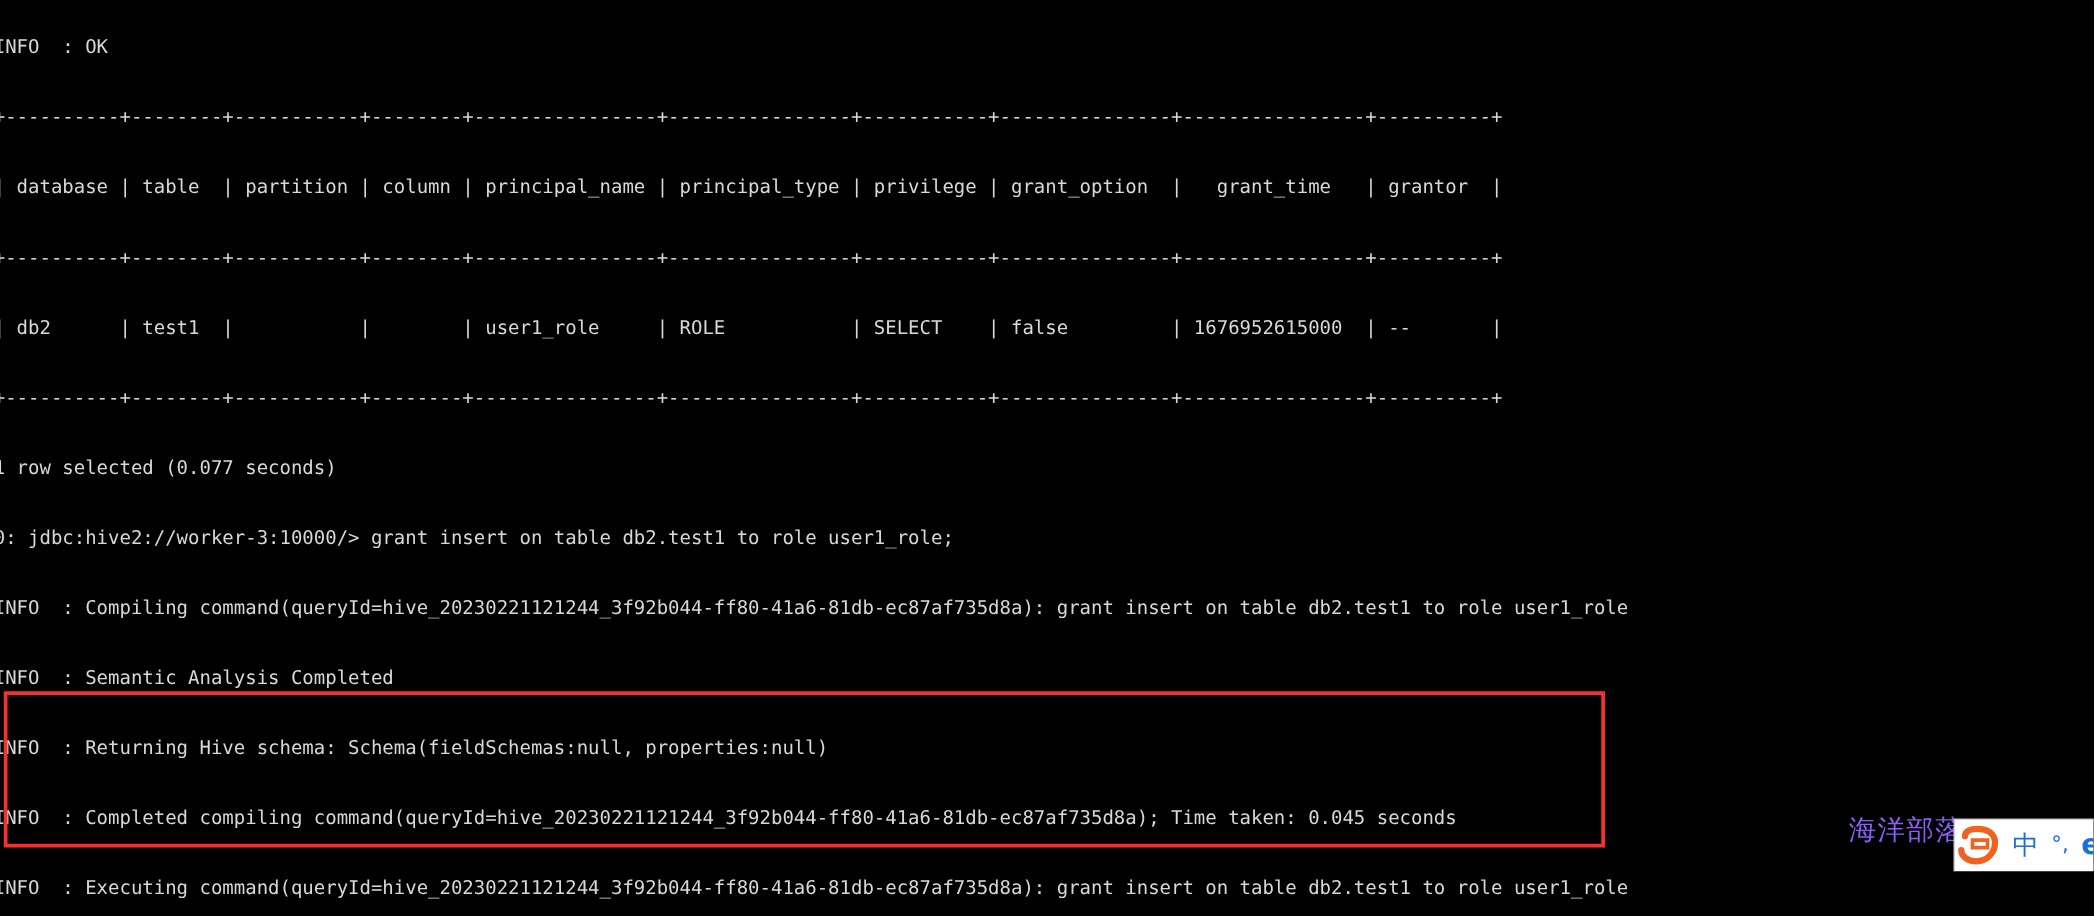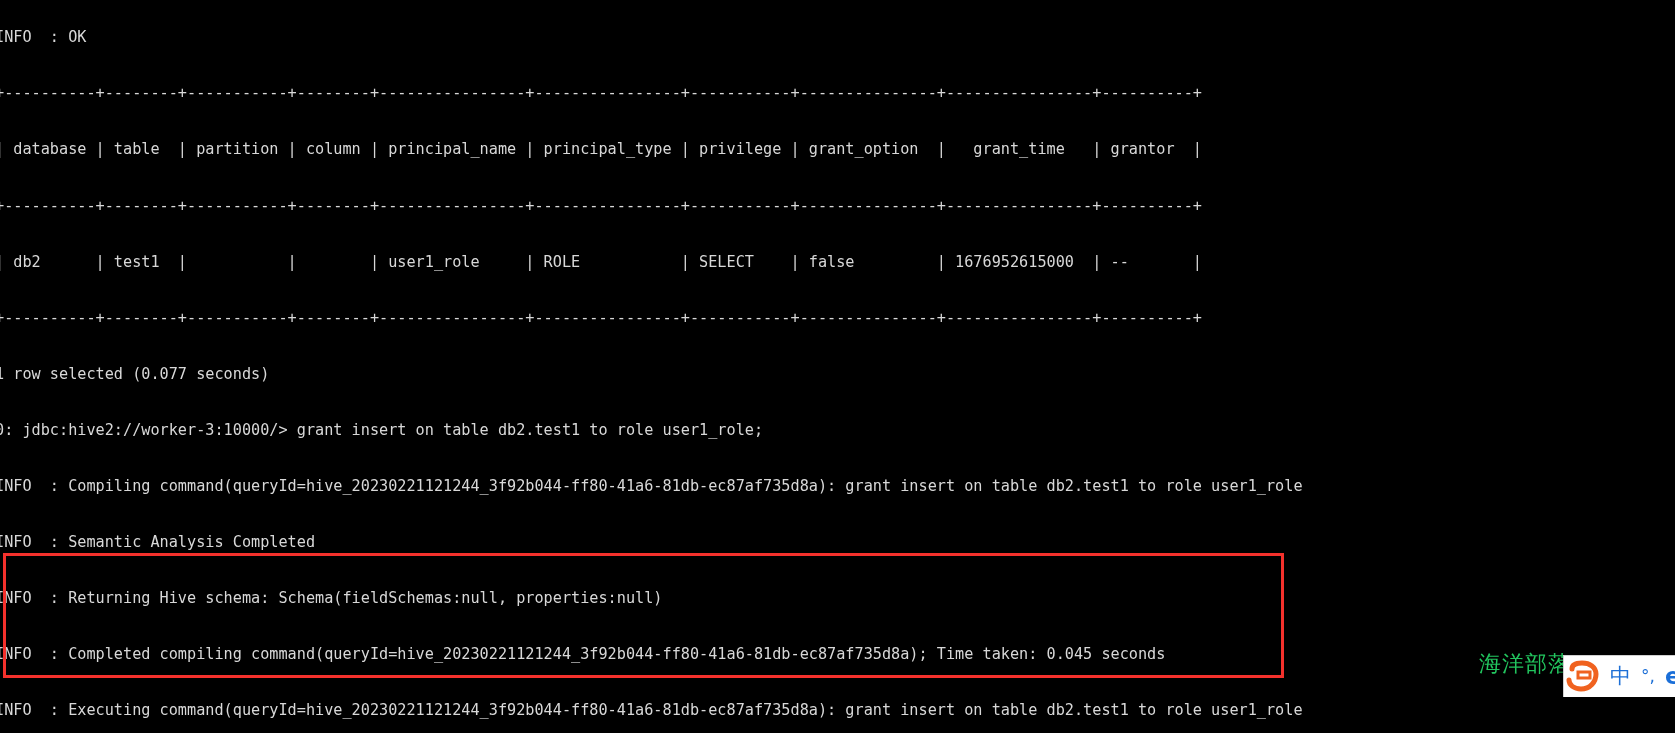--- a/index.html
+++ b/index.html
@@ -45,21 +45,21 @@
     box-sizing: border-box;
     pointer-events: none;
   }
   
   #watermark {
     position: absolute;
     left: 1479px;
     top: 649px;
     font-family: Liberation Serif, serif;
     font-size: 22px;
-    color: #22c55e;
+    color: #8b5cf6;
     letter-spacing: 1px;
     white-space: nowrap;
   }
   
   #ime {
     position: absolute;
     left: 1563px;
     top: 655px;
     height: 42px;
     display: flex;

